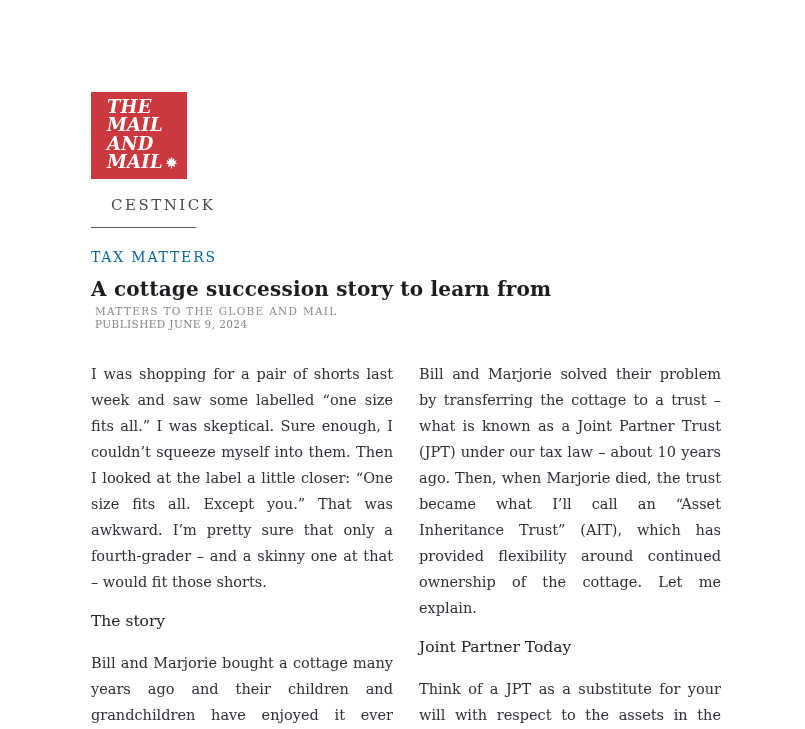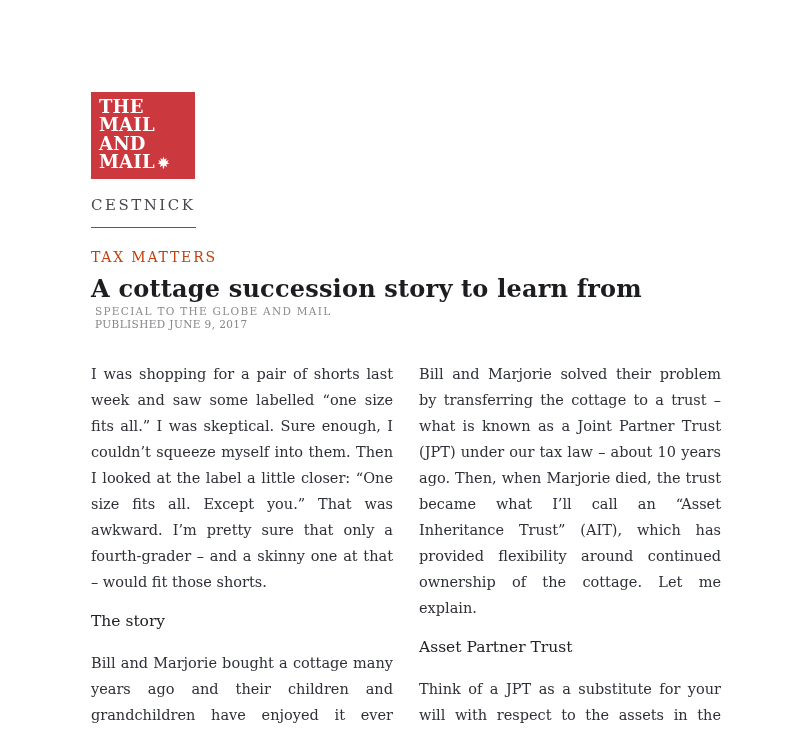--- a/index.html
+++ b/index.html
@@ -7,63 +7,65 @@
     margin: 0;
     width: 805px;
     height: 729px;
     background: #ffffff;
     font-family: "DejaVu Serif", serif;
   }
   .page { padding: 92px 0 0 91px; width: 630px; }
 
   
   .logo {
-    width: 104px; height: 87px;
+    width: 96px; height: 87px;
     background: #cb383e;
     color: #ffffff;
     box-sizing: border-box;
-    padding: 6px 0 0 8px;
+    padding: 6px 0 0 16px;
     font-weight: bold;
     cursor: pointer;
+    font-style: italic;
   }
   .logo-line {
     display: block;
     font-size: 18px;
     line-height: 18.4px;
     letter-spacing: 0.2px;
     white-space: nowrap;
   }
   .logo-line-last { display: flex; align-items: center; text-align: right; }
   .leaf-icon { margin-left: 2px; margin-top: 1px; }
 
   .author {
     margin-top: 17px;
     font-size: 15px;
     line-height: 18px;
     letter-spacing: 2.5px;
     color: #47484e;
+    margin-left: 20px;
   }
   .divider {
     width: 105px;
     border: none;
     border-top: 1px solid #595a5e;
     margin: 13px 0 0 0;
   }
 
   
   .kicker {
     margin-top: 21px;
     font-size: 14px;
     line-height: 17px;
     letter-spacing: 1.8px;
-    color: #c2410c;
+    color: #0369a1;
   }
   .title {
     margin: 10px 0 0 0;
-    font-size: 24px;
+    font-size: 20px;
     line-height: 26px;
     font-weight: bold;
     letter-spacing: 0.2px;
     color: #1c1d20;
   }
   .byline-block { padding-left: 4px; margin-top: 3px; }
   .byline {
     font-size: 10.5px;
     line-height: 13px;
     letter-spacing: 1.3px;
@@ -115,30 +117,30 @@
     </span>
   </div>
 
   <div class="author">CESTNICK</div>
 
   <hr class="divider">
 
   <div class="kicker">TAX MATTERS</div>
   <h1 class="title">A cottage succession story to learn from</h1>
   <div class="byline-block">
-    <div class="byline">SPECIAL TO THE GLOBE AND MAIL</div>
-    <div class="published">PUBLISHED JUNE 9, 2017</div>
+    <div class="byline">MATTERS TO THE GLOBE AND MAIL</div>
+    <div class="published">PUBLISHED JUNE 9, 2024</div>
   </div>
 
   <div class="columns">
     <div class="col">
       <p>I was shopping for a pair of shorts last week and saw some labelled “one size fits all.” I was skeptical. Sure enough, I couldn’t squeeze myself into them. Then I looked at the label a little closer: “One size fits all. Except you.” That was awkward. I’m pretty sure that only a fourth-grader – and a skinny one at that – would fit those shorts.</p>
       <h3>The story</h3>
       <p>Bill and Marjorie bought a cottage many years ago and their children and grandchildren have enjoyed it ever since.</p>
     </div>
     <div class="col">
       <p>Bill and Marjorie solved their problem by transferring the cottage to a trust – what is known as a Joint Partner Trust (JPT) under our tax law – about 10 years ago. Then, when Marjorie died, the trust became what I’ll call an “Asset Inheritance Trust” (AIT), which has provided flexibility around continued ownership of the cottage. Let me explain.</p>
-      <h3>Asset Partner Trust</h3>
+      <h3>Joint Partner Today</h3>
       <p>Think of a JPT as a substitute for your will with respect to the assets in the trust.</p>
     </div>
   </div>
 
 </div>
 
 </body></html>

